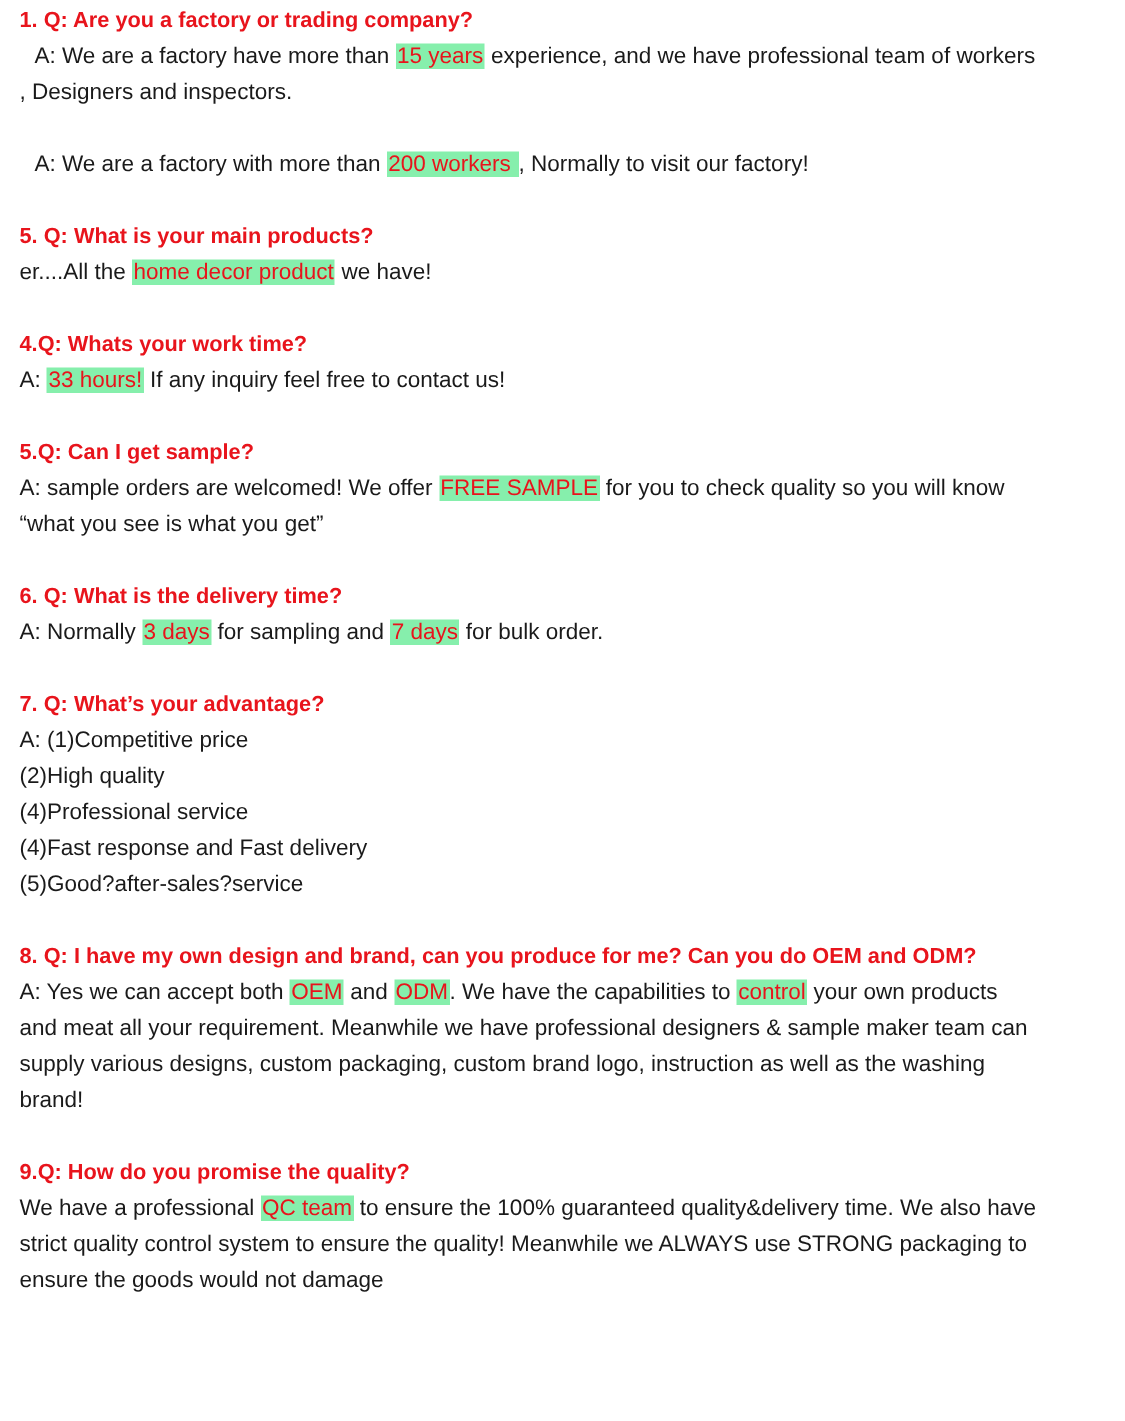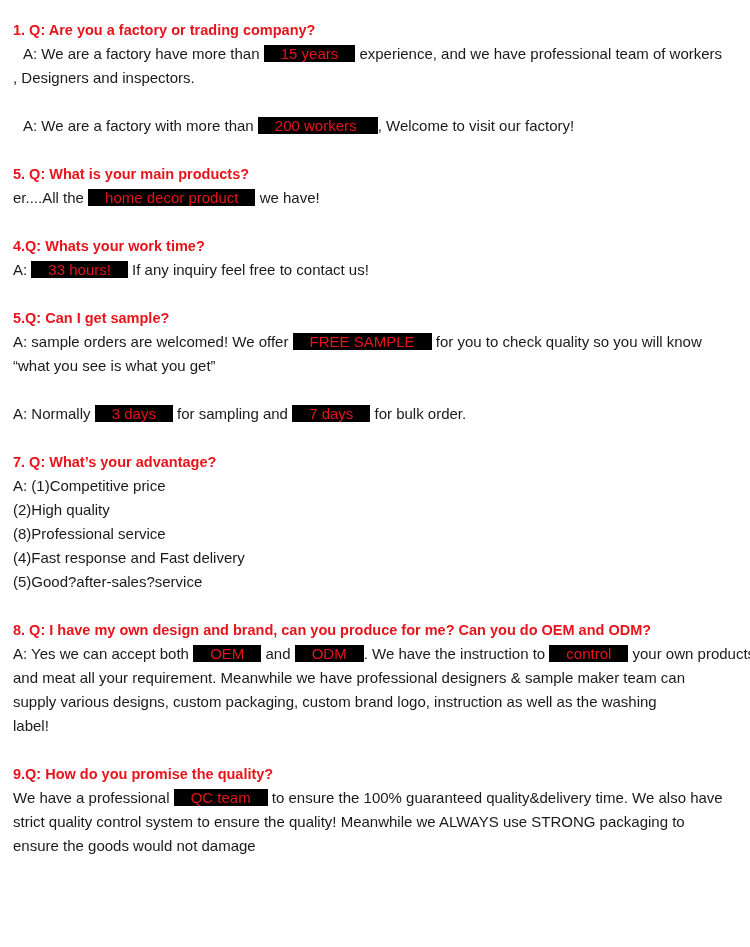--- a/index.html
+++ b/index.html
@@ -1,66 +1,67 @@
 <!DOCTYPE html>
 <html><head>
 <meta charset="utf-8">
 <style>
   html, body { margin: 0; padding: 0; background: #ffffff; }
   body { width: 750px; height: 947px; overflow: hidden; position: relative;
          font-family: "Liberation Sans", "DejaVu Sans", sans-serif; color: #1a1a1a; }
-  .doc { position: absolute; left: 13px; top: 18px; width: 730px; }
+  .doc { position: absolute; left: 13px; top: 2px; width: 730px; }
   .line { height: 24px; line-height: 24px; font-size: 15px; white-space: nowrap; }
   .q { color: #e8141c; font-weight: bold; font-size: 14.5px; }
   .gap { height: 24px; }
-  .hl { background: #000000; color: #e8141c; padding: 0 17px; }
+  .hl { background: #86efac; color: #e8141c; padding: 0 1px; }
   .indent { padding-left: 10px; }
 </style>
 </head>
 <body>
 
 <div class="doc">
 
   <div class="line q">1. Q: Are you a factory or trading company?</div>
   <div class="line indent"><span>A: We are a factory have more than </span><span class="hl">15 years</span><span> experience, and we have professional team of workers</span></div>
   <div class="line">, Designers and inspectors.</div>
   <div class="gap"></div>
 
-  <div class="line indent"><span>A: We are a factory with more than </span><span class="hl">200 workers </span><span>, Welcome to visit our factory!</span></div>
+  <div class="line indent"><span>A: We are a factory with more than </span><span class="hl">200 workers </span><span>, Normally to visit our factory!</span></div>
   <div class="gap"></div>
 
   <div class="line q">5. Q: What is your main products?</div>
   <div class="line"><span>er....All the </span><span class="hl">home decor product</span><span> we have!</span></div>
   <div class="gap"></div>
 
   <div class="line q">4.Q: Whats your work time?</div>
   <div class="line"><span>A: </span><span class="hl">33 hours!</span><span> If any inquiry feel free to contact us!</span></div>
   <div class="gap"></div>
 
   <div class="line q">5.Q: Can I get sample?</div>
   <div class="line"><span>A: sample orders are welcomed! We offer </span><span class="hl">FREE SAMPLE</span><span> for you to check quality so you will know</span></div>
   <div class="line">“what you see is what you get”</div>
   <div class="gap"></div>
 
+  <div class="line q">6. Q: What is the delivery time?</div>
   <div class="line"><span>A: Normally </span><span class="hl">3 days</span><span> for sampling and </span><span class="hl">7 days</span><span> for bulk order.</span></div>
   <div class="gap"></div>
 
   <div class="line q">7. Q: What’s your advantage?</div>
   <div class="line">A: (1)Competitive price</div>
   <div class="line">(2)High quality</div>
-  <div class="line">(8)Professional service</div>
+  <div class="line">(4)Professional service</div>
   <div class="line">(4)Fast response and Fast delivery</div>
   <div class="line">(5)Good?after-sales?service</div>
   <div class="gap"></div>
 
   <div class="line q">8. Q: I have my own design and brand, can you produce for me? Can you do OEM and ODM?</div>
-  <div class="line"><span>A: Yes we can accept both </span><span class="hl">OEM</span><span> and </span><span class="hl">ODM</span><span>. We have the instruction to </span><span class="hl">control</span><span> your own products</span></div>
+  <div class="line"><span>A: Yes we can accept both </span><span class="hl">OEM</span><span> and </span><span class="hl">ODM</span><span>. We have the capabilities to </span><span class="hl">control</span><span> your own products</span></div>
   <div class="line">and meat all your requirement. Meanwhile we have professional designers &amp; sample maker team can</div>
   <div class="line">supply various designs, custom packaging, custom brand logo, instruction as well as the washing</div>
-  <div class="line">label!</div>
+  <div class="line">brand!</div>
   <div class="gap"></div>
 
   <div class="line q">9.Q: How do you promise the quality?</div>
   <div class="line"><span>We have a professional </span><span class="hl">QC team</span><span> to ensure the 100% guaranteed quality&amp;delivery time. We also have</span></div>
   <div class="line">strict quality control system to ensure the quality! Meanwhile we ALWAYS use STRONG packaging to</div>
   <div class="line">ensure the goods would not damage</div>
 
 </div>
 
 </body></html>

